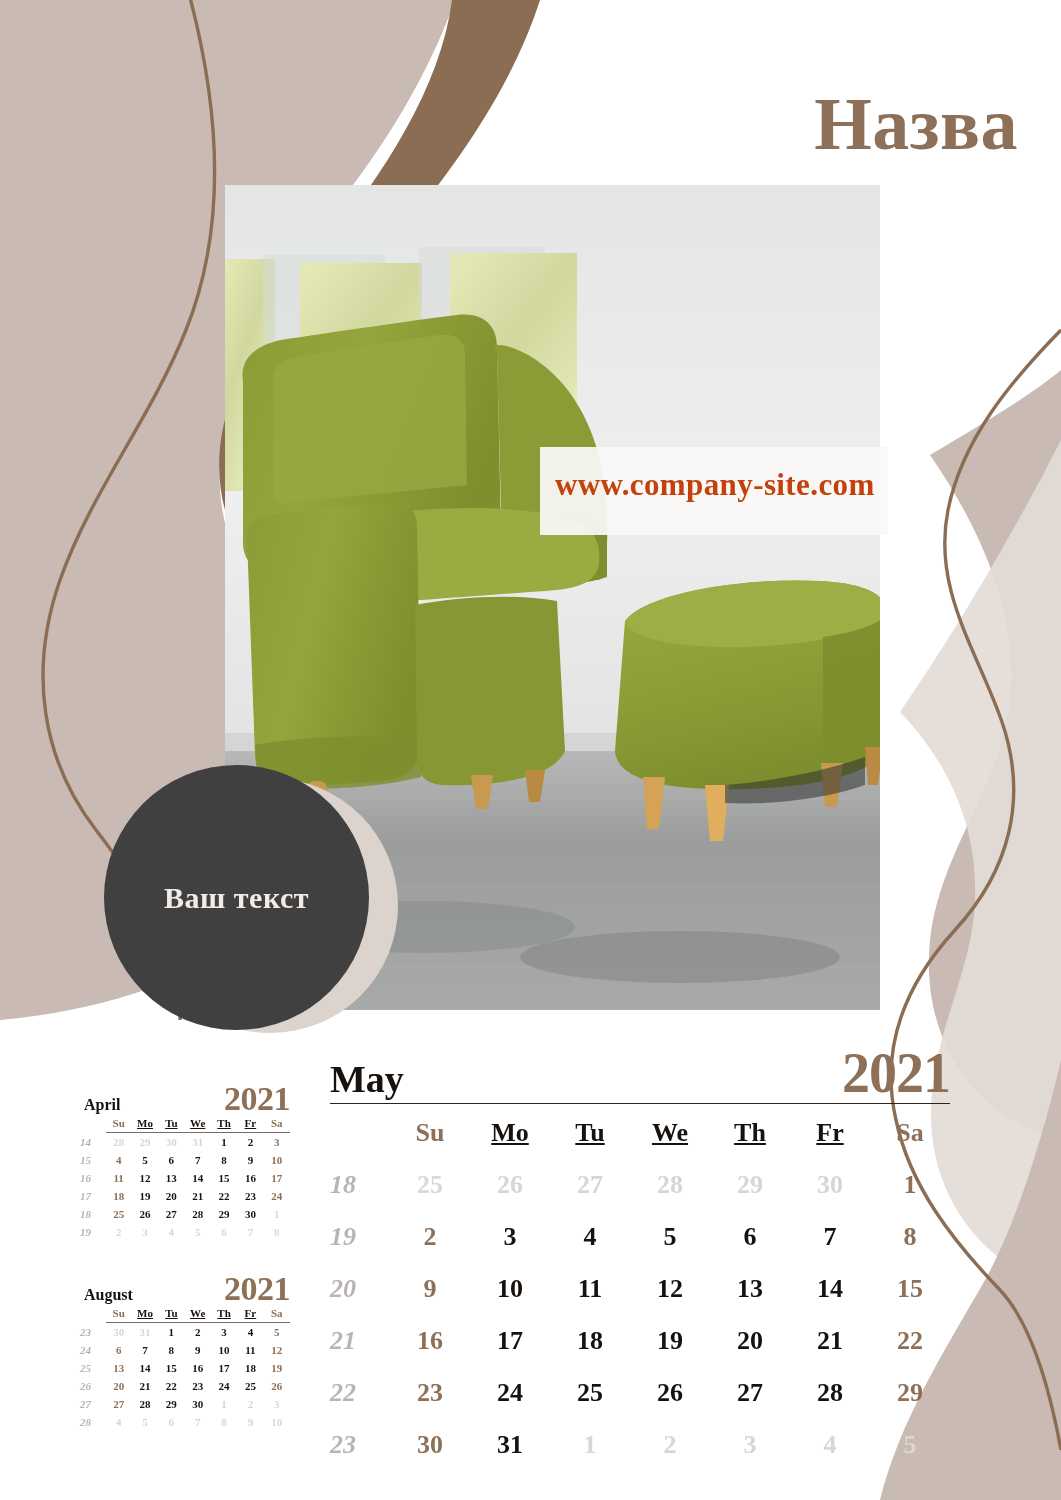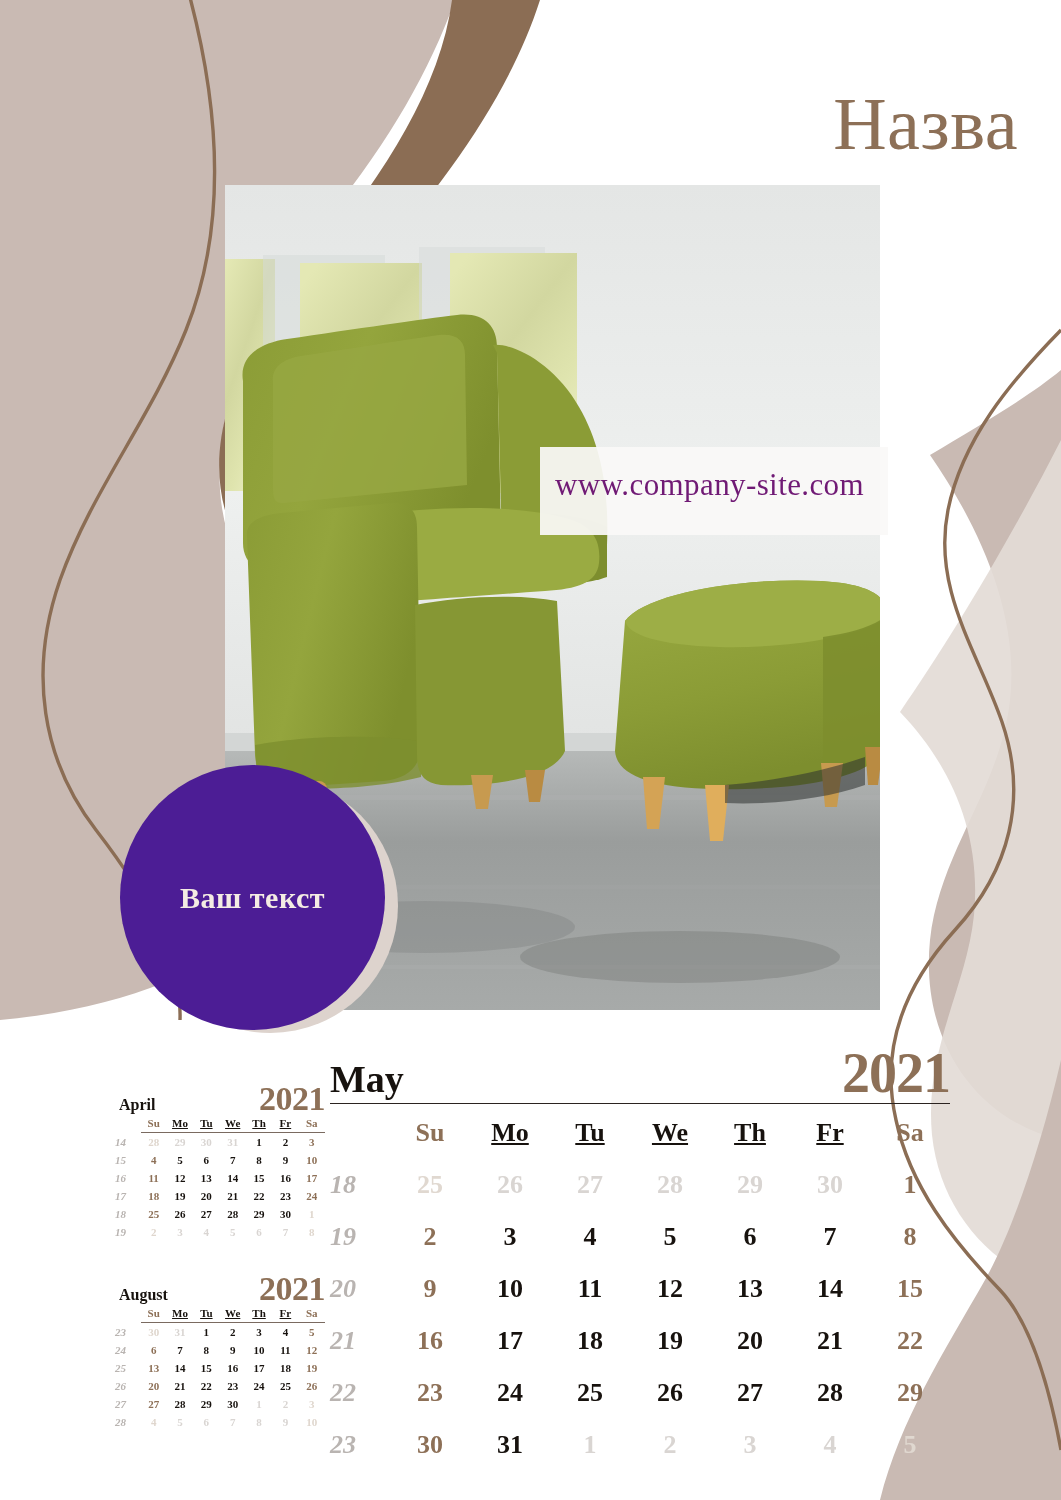--- a/index.html
+++ b/index.html
@@ -39,85 +39,84 @@
 
   
   .company-title {
     position: absolute;
     left: 470px;
     top: 88px;
     width: 548px;
     text-align: right;
     font-size: 74px;
     line-height: 0.99;
-    font-weight: 400;
+    font-weight: 700;
     color: #8d7057;
     letter-spacing: 0.5px;
     z-index: 6;
   }
   .site-band {
     position: absolute;
     left: 540px;
     top: 447px;
     width: 348px;
     height: 88px;
     background: rgba(250,249,247,0.93);
     z-index: 5;
   }
   .site-text {
     position: absolute;
     left: 555px;
     top: 467px;
     width: 470px;
     font-size: 31px;
-    font-weight: 400;
-    color: #701a75;
+    font-weight: 700;
+    color: #c2410c;
     letter-spacing: 0.4px;
     white-space: nowrap;
     z-index: 6;
   }
 
   
   .badge-shadow {
     position: absolute;
     left: 143px;
     top: 778px;
     width: 255px;
     height: 255px;
     border-radius: 50%;
     background: #ddd3cd;
     z-index: 4;
   }
   .badge {
     position: absolute;
-    left: 120px;
+    left: 104px;
     top: 765px;
     width: 265px;
     height: 265px;
     border-radius: 50%;
-    background: #4c1d95;
+    background: #404040;
     z-index: 5;
     display: flex;
     align-items: center;
     justify-content: center;
   }
   .badge-text {
     color: #f4ece3;
     font-size: 30px;
     font-weight: 700;
     letter-spacing: 0.5px;
   }
 
   
   .mini {
     position: absolute;
     left: 78px;
     width: 212px;
     z-index: 6;
-    margin-left: 35px;
   }
   .mini-head {
     position: relative;
     height: 36px;
   }
   .mini-month {
     position: absolute;
     left: 6px;
     bottom: 0px;
     font-size: 16px;

